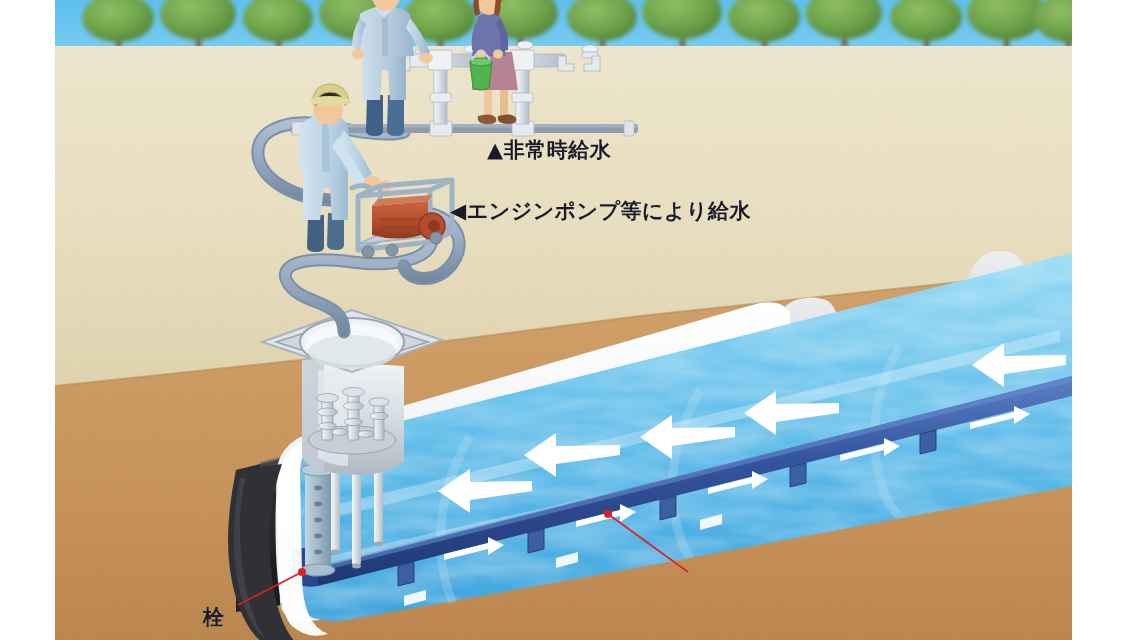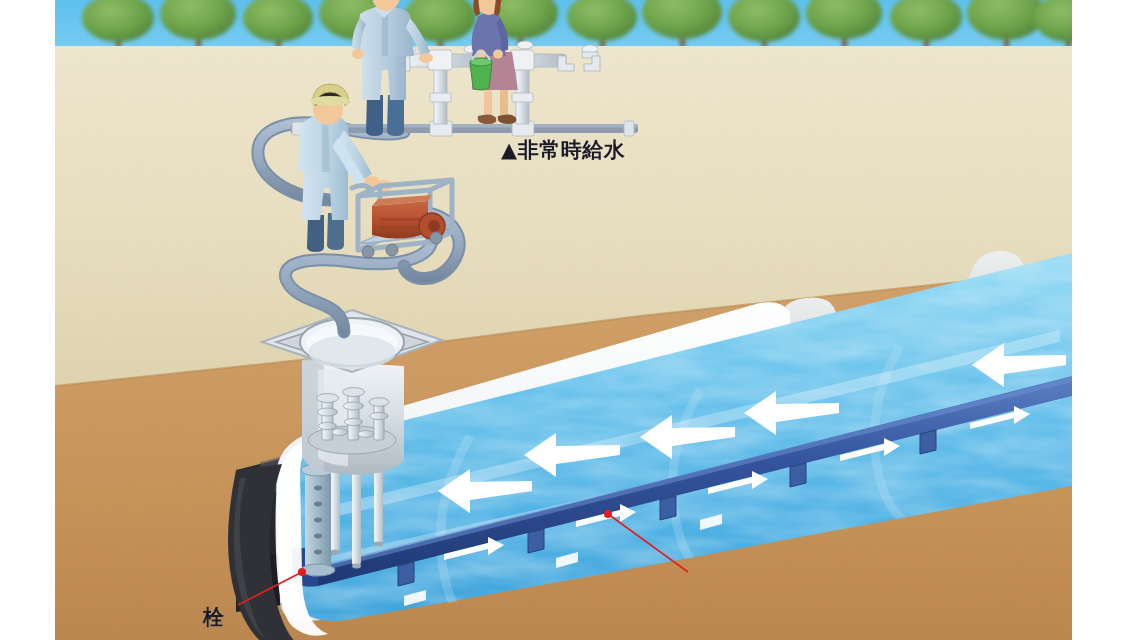--- a/index.html
+++ b/index.html
@@ -33,21 +33,20 @@
     font-weight: 700;
     white-space: nowrap;
     letter-spacing: 0.5px;
     line-height: 1;
     text-shadow: 0 0 1px rgba(255,255,255,0.35);
   }
   #label-emergency {
     left: 487px;
     top: 140px;
     font-size: 21px;
-    margin-left: 14px;
   }
   #label-pump {
     left: 450px;
     top: 201px;
     font-size: 21px;
   }
   #label-inout {
     left: 692px;
     top: 562px;
     font-size: 19px;
@@ -585,17 +584,18 @@
 
         <line x1="238" y1="605" x2="302" y2="572" stroke="#e02020" stroke-width="1.6"></line>
         <circle cx="302" cy="572" r="4" fill="#e02020"></circle>
       </g>
 
     </g>
   </svg>
 
   <div class="label" id="label-emergency">▲非常時給水</div>
 
+  <div class="label" id="label-pump">◀エンジンポンプ等により給水</div>
 
 
   <div class="label" id="label-plug">栓</div>
 
 </div>
 
 </body></html>

